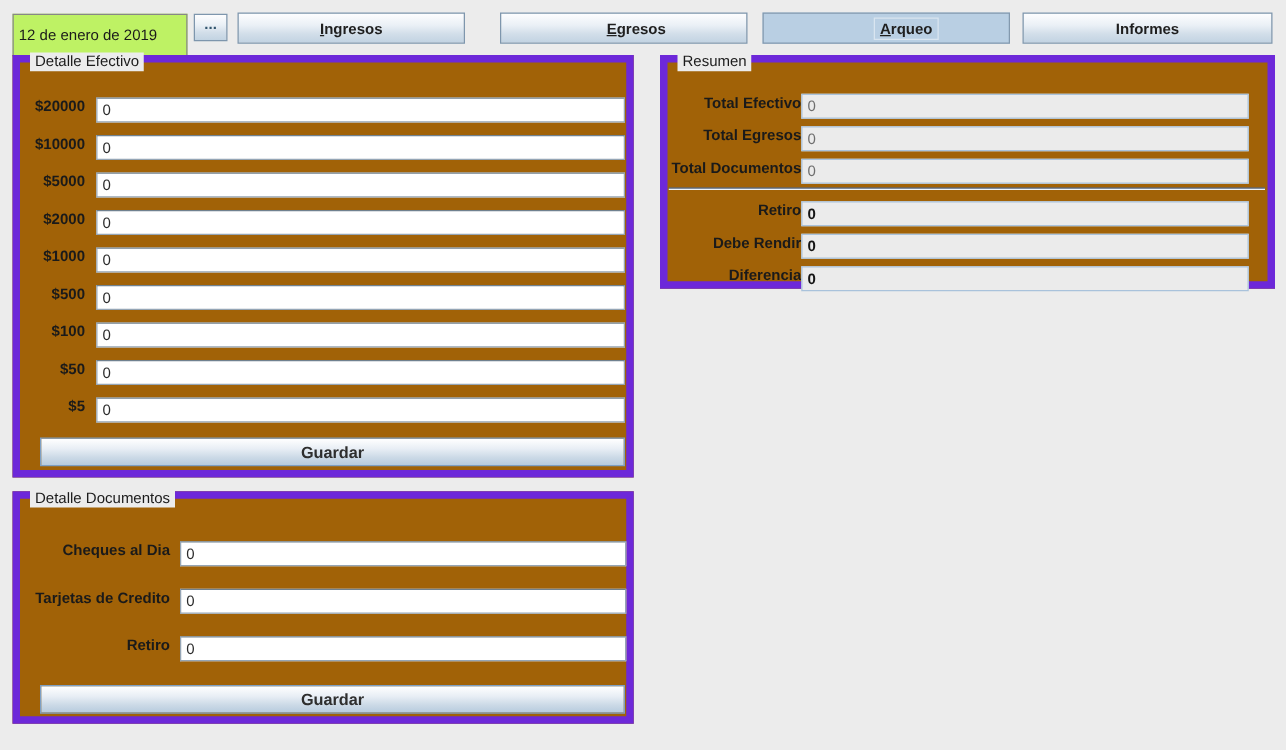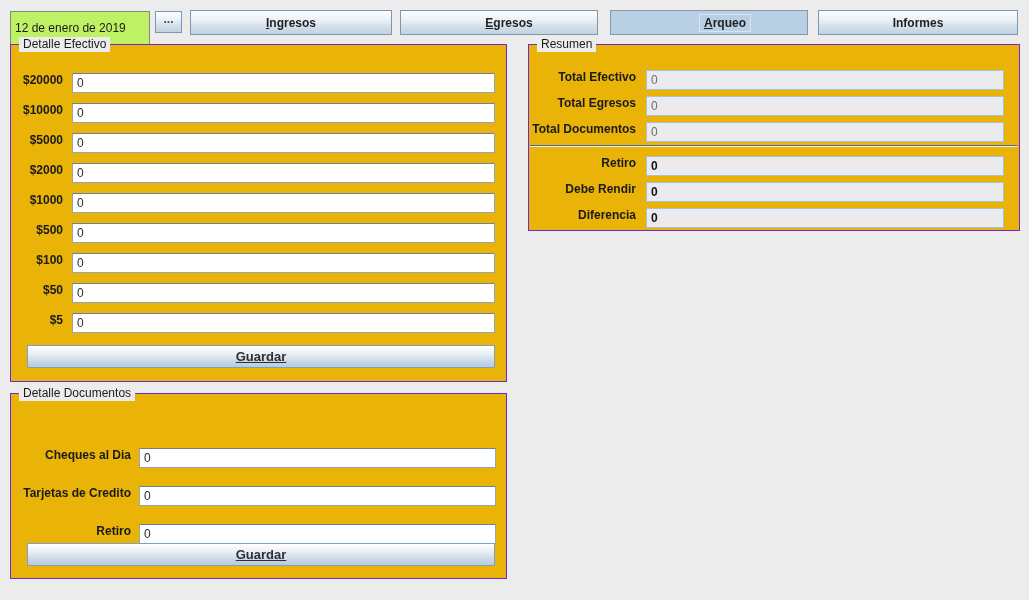--- a/index.html
+++ b/index.html
@@ -24,36 +24,36 @@
     border: 1px solid #7e96ad;
     font: bold 12px "Liberation Sans", sans-serif;
     color: #1f1f1f;
     cursor: default;
   }
   .mini-btn {
     position: absolute; left: 155px; top: 11px; width: 27px; height: 22px;
     font-weight: bold; color: #33566e; line-height: 10px; padding-bottom: 6px;
   }
   .nav-btn { position: absolute; top: 10px; height: 25px; }
-  .nav-btn[data-nav="0"] { left: 190px; width: 202px; }
+  .nav-btn[data-nav="0"] { left: 190px; width: 182px; }
   .nav-btn[data-nav="1"] { left: 400px; width: 198px; padding-left: 20px; }
   .nav-btn[data-nav="2"] { left: 610px; width: 198px; }
   .nav-btn[data-nav="3"] { left: 818px; width: 200px; }
   .nav-btn.active {
     background: #b9cfe3;
     border: 1px solid #8399ae;
     padding-left: 32px;
   }
   .nav-label { padding: 1px 4px; border: 1px solid transparent; }
   .nav-btn.active .nav-label { border: 1px solid #d9e5f0; }
   .nav-btn u, .nav-label u { text-decoration: underline; }
 
   
   .panel {
-    position: absolute; border: 1px solid #6d28d9; background: #eab308;
+    position: absolute; border: 6px solid #6d28d9; background: #a16207;
   }
   .panel-title {
     position: absolute; top: -8px; left: 8px; background: #ececec;
     padding: 0 4px; font-size: 12px; color: #1b1b1b; line-height: 15px;
   }
   .efectivo   { left: 10px;  top: 44px;  width: 497px; height: 338px; }
   .documentos { left: 10px;  top: 393px; width: 497px; height: 186px; }
   .resumen    { left: 528px; top: 44px;  width: 492px; height: 187px; }
 
   .row { display: flex; align-items: flex-start; }
@@ -64,40 +64,40 @@
     font: 12px "Liberation Sans", sans-serif; color: #2b2b2b; padding: 0 4px;
   }
 
   
   .efectivo .rows { position: absolute; left: 0; top: 28px; width: 100%; }
   .efectivo .row { margin-bottom: 10px; }
   .efectivo .lbl { width: 52px; margin-right: 9px; }
   .efectivo .txt { width: 423px; }
 
   
-  .documentos .rows { position: absolute; left: 0; top: 34px; width: 100%; margin-top: 20px; }
+  .documentos .rows { position: absolute; left: 0; top: 34px; width: 100%; }
   .documentos .row { margin-bottom: 18px; }
   .documentos .lbl { width: 120px; margin-right: 8px; }
   .documentos .txt { width: 357px; }
 
   .save-btn {
     position: absolute; left: 16px; width: 468px; height: 23px;
     border: 1px solid #7d9fc4;
     background: linear-gradient(to bottom, #ffffff 0%, #e8eef5 38%, #cbd9e6 72%, #b7cbde 100%);
-    font: bold 13px "Liberation Sans", sans-serif; color: #2e2e2e; text-decoration: underline;
+    font: bold 13px "Liberation Sans", sans-serif; color: #2e2e2e;
   }
   .efectivo .save-btn { top: 300px; }
   .documentos .save-btn { top: 149px; }
 
   
   .resumen .rows { position: absolute; left: 0; width: 100%; }
   .resumen .rows.totals { top: 25px; }
   .resumen .rows.results { top: 111px; }
   .resumen .row { margin-bottom: 6px; }
-  .resumen .lbl { width: 107px; margin-right: 10px; }
+  .resumen .lbl { width: 107px; }
   .resumen .ro {
     width: 358px; height: 20px;
     background: #ebebeb; border: 1px solid #a9c2db;
     font: 12px "Liberation Sans", sans-serif; padding: 0 4px; color: #6e6e6e;
   }
   .resumen .results .ro { font-weight: bold; color: #141414; }
   .separator {
     position: absolute; left: 1px; right: 2px; top: 100px; height: 2px;
     border-top: 1px solid #44699e; border-bottom: 1px solid #eef3f9;
   }

